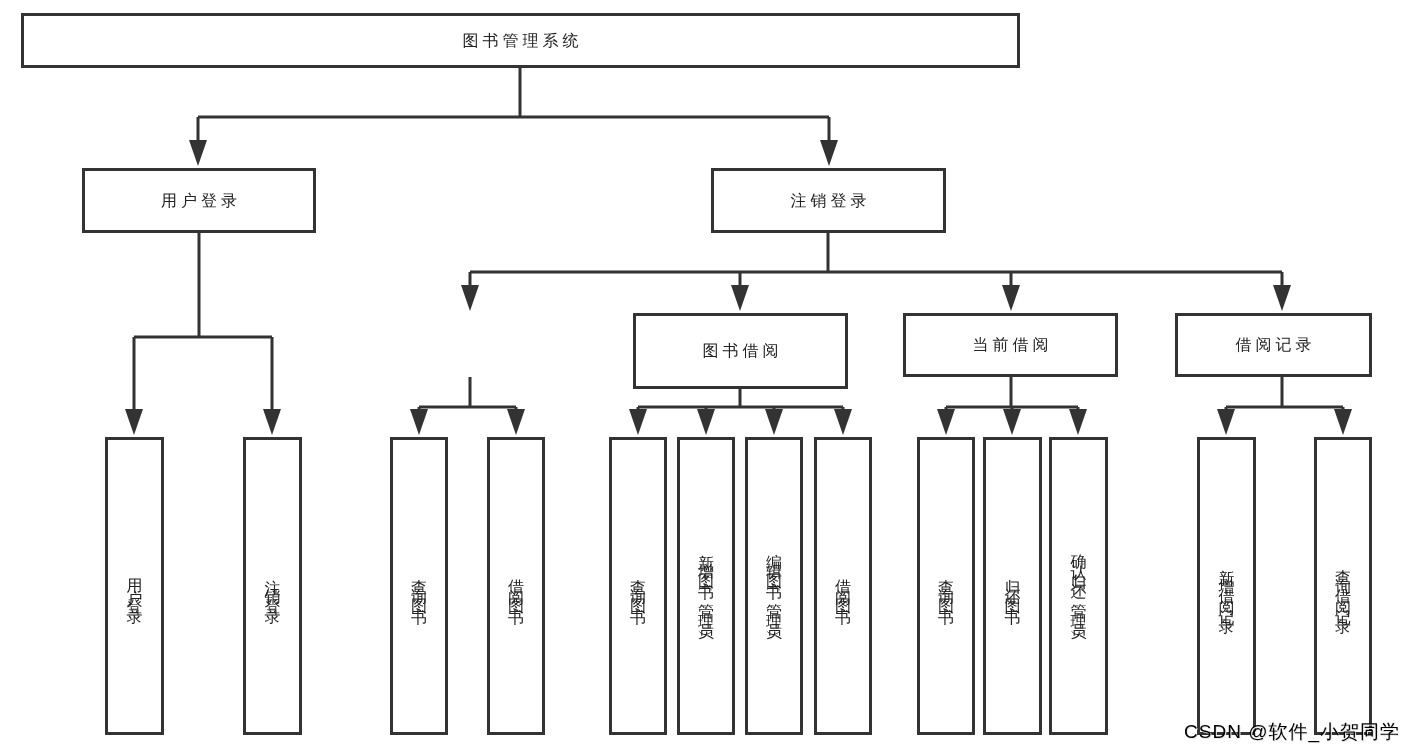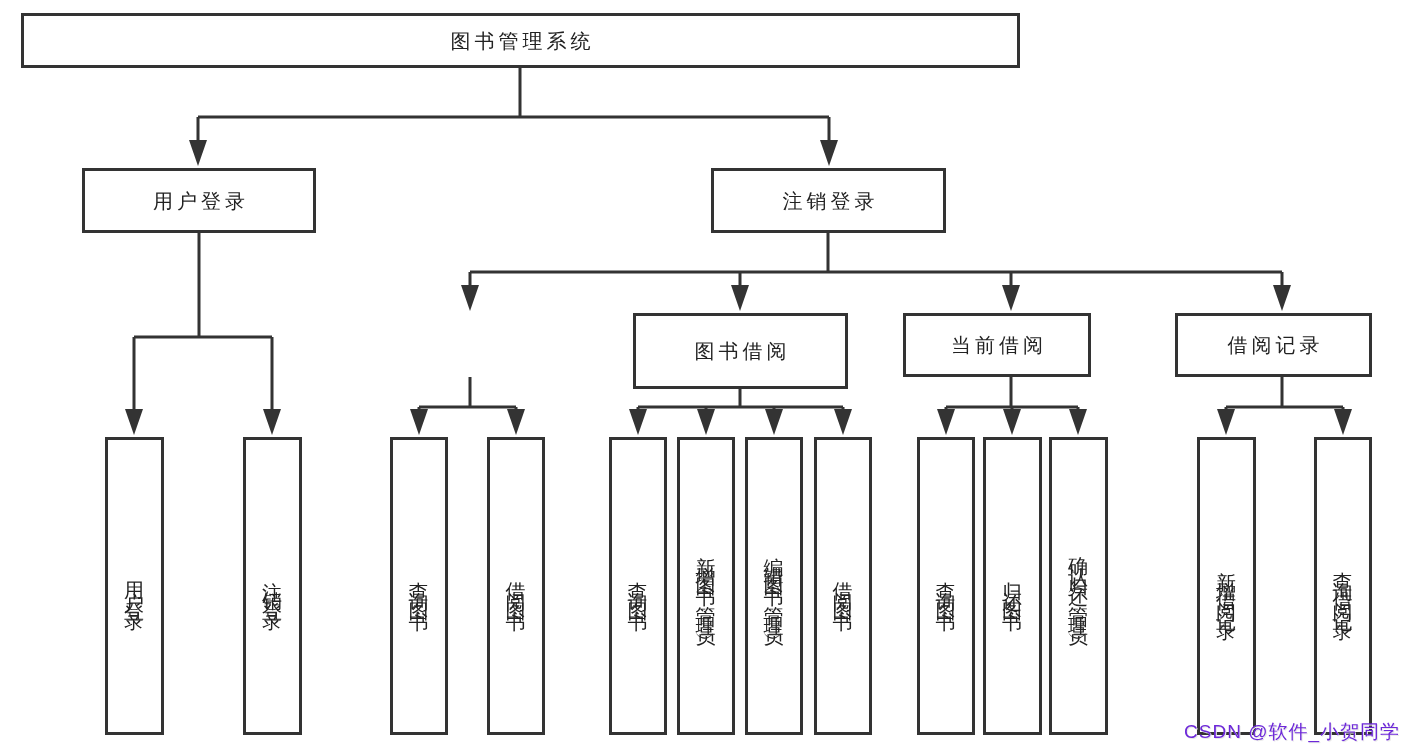--- a/index.html
+++ b/index.html
@@ -8,33 +8,33 @@
     width:1405px;height:747px;
     background:#ffffff;
     font-family:"Liberation Sans","DejaVu Sans",sans-serif;
     overflow:hidden;
   }
   .wires{position:absolute;left:0;top:0;width:1405px;height:747px;pointer-events:none;}
   .box{
     position:absolute;box-sizing:border-box;
     border:3px solid #333333;background:#ffffff;
     display:flex;align-items:center;justify-content:center;
-    color:#222222;font-size:20px;line-height:1;
+    color:#222222;font-size:16px;line-height:1;
   }
   .box .lab{white-space:nowrap;}
   .h .lab{letter-spacing:4px;text-indent:4px;}
   .v .lab{
     writing-mode:vertical-rl;
     letter-spacing:10px;
     white-space:nowrap;
   }
   .watermark{
     position:absolute;right:5px;top:719px;
     font-size:19px;letter-spacing:1px;
-    color:#6d28d9;white-space:nowrap;
+    color:#000000;white-space:nowrap;
     text-shadow:1px 1px 0 #e8e8e8;
   }
 </style>
 </head>
 <body>
 
 <div class="stage">
 
   <svg class="wires" viewBox="0 0 1405 747">
     <g stroke="#333333" stroke-width="3" fill="none">
@@ -90,21 +90,21 @@
   <div class="box h" style="left:82px;top:168px;width:234px;height:65px">
     <span class="lab">用户登录</span>
   </div>
   <div class="box h" style="left:711px;top:168px;width:235px;height:65px">
     <span class="lab">注销登录</span>
   </div>
 
   <div class="box h" style="left:633px;top:313px;width:215px;height:76px">
     <span class="lab">图书借阅</span>
   </div>
-  <div class="box h" style="left:903px;top:313px;width:188px;height:64px">
+  <div class="box h" style="left:903px;top:313px;width:215px;height:64px">
     <span class="lab">当前借阅</span>
   </div>
   <div class="box h" style="left:1175px;top:313px;width:197px;height:64px">
     <span class="lab">借阅记录</span>
   </div>
 
   <div class="box v" style="left:105px;top:437px;width:59px;height:298px">
     <span class="lab">用户登录</span>
   </div>
   <div class="box v" style="left:243px;top:437px;width:59px;height:298px">

